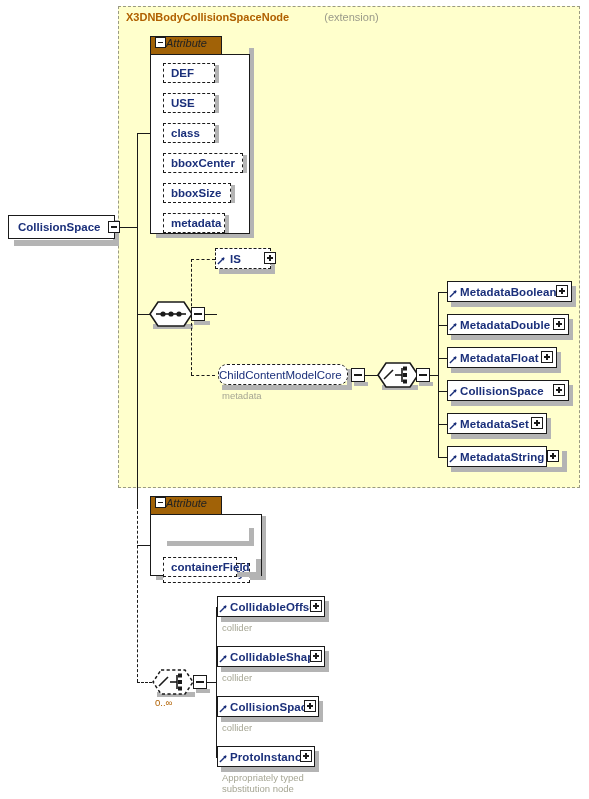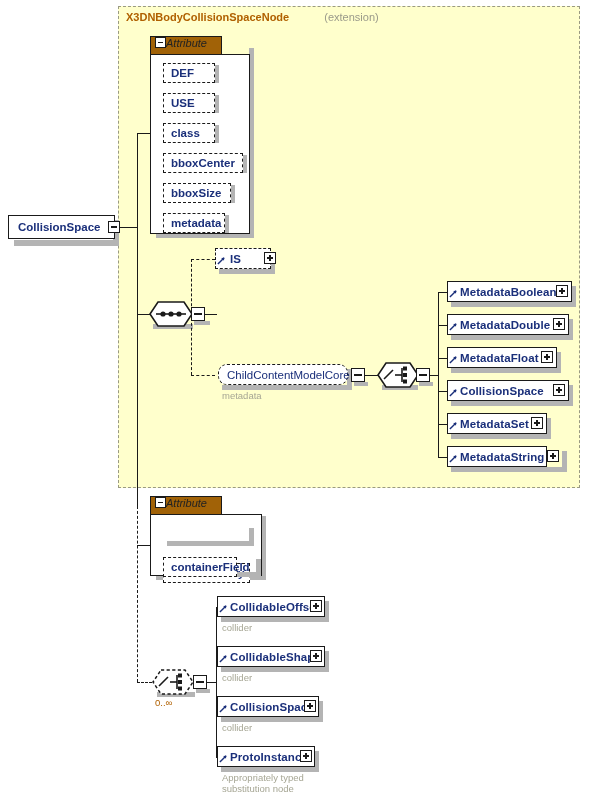--- a/index.html
+++ b/index.html
@@ -32,21 +32,21 @@
   .attrchip{position:absolute;box-sizing:border-box;background:#ffffff;border:1.5px dashed #1a1a1a;
             display:flex;align-items:center;}
   .attrchip .lbl{font-size:11.5px;font-weight:bold;color:#1a2f7a;white-space:nowrap;padding-left:7px;}
 
   
   .elbox.dashed{border-style:dashed;border-width:1.5px;}
 
   
   .grpbox{position:absolute;box-sizing:border-box;background:#ffffff;border:1.5px dashed #1a1a1a;
           border-radius:9px;display:flex;align-items:center;}
-  .grpbox .lbl{font-size:11.5px;color:#1a2f7a;font-weight:normal;white-space:nowrap;padding-left:8px;}
+  .grpbox .lbl{font-size:11.5px;color:#1a2f7a;font-weight:normal;white-space:nowrap;}
 
   
   .cap{position:absolute;font-size:9.5px;color:#a6a694;white-space:nowrap;line-height:11px;}
 
   
   .sq{position:absolute;box-sizing:border-box;border:1.3px solid #1a1a1a;background:#ffffff;}
   .sq::before,.sq::after{content:"";position:absolute;background:#1a1a1a;}
   .sq.minus::before{left:2px;right:2px;top:50%;height:1.3px;margin-top:-.65px;}
   .sq.plus::before{left:2px;right:2px;top:50%;height:1.3px;margin-top:-.65px;}
   .sq.plus::after{top:2px;bottom:2px;left:50%;width:1.3px;margin-left:-.65px;}

